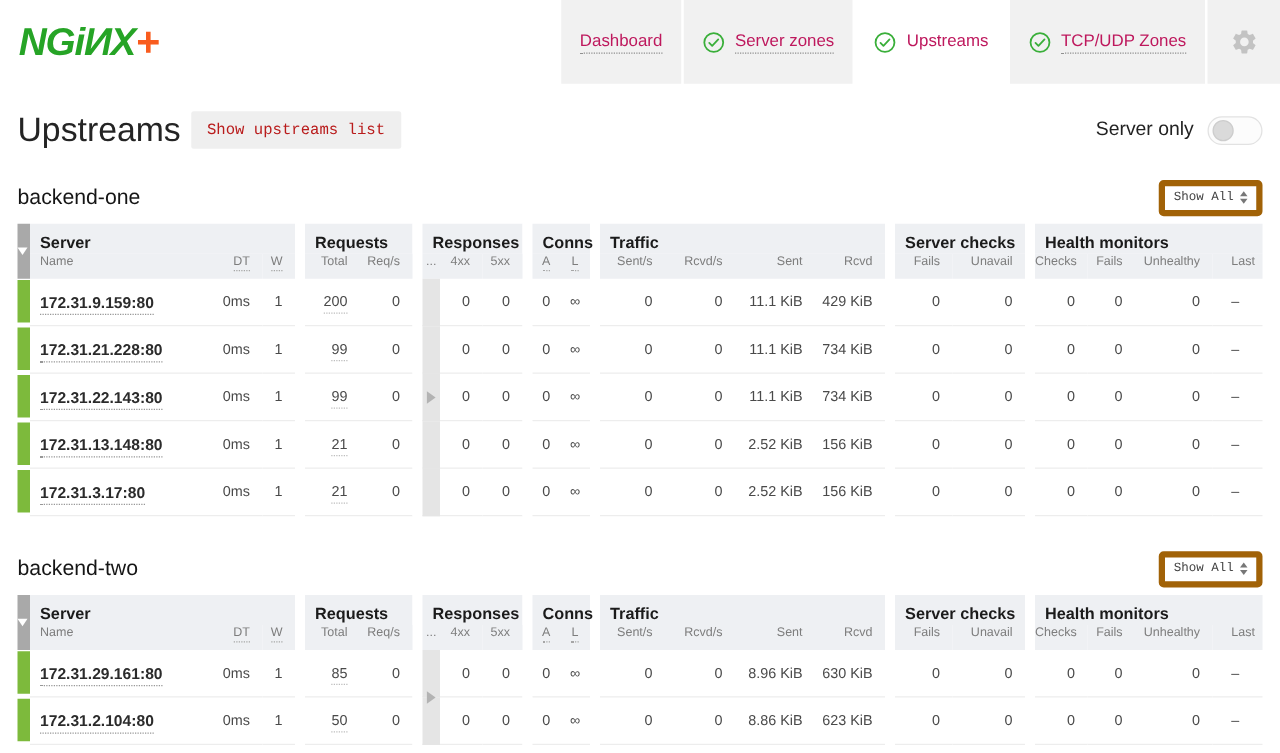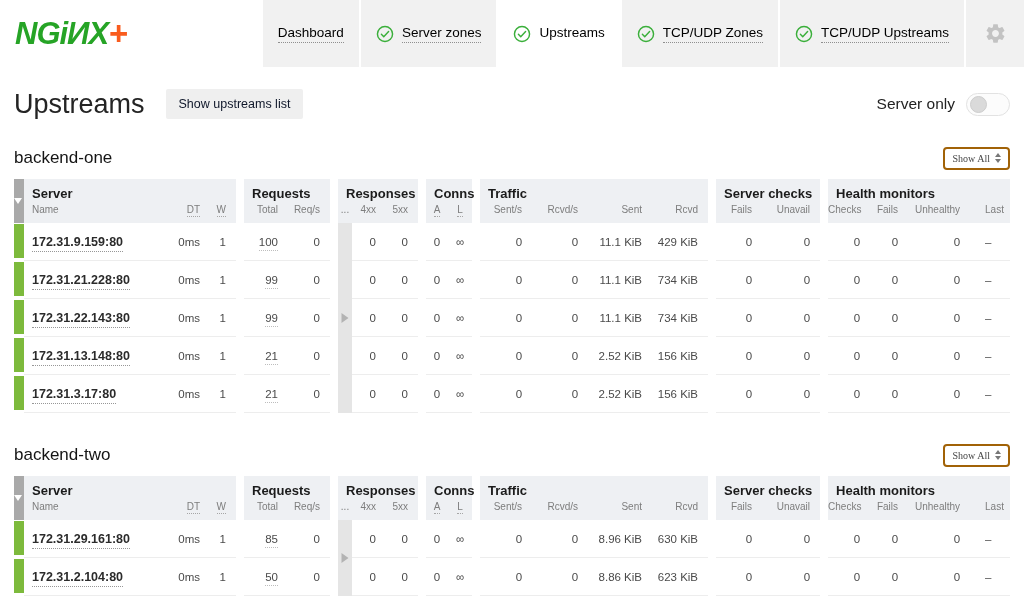--- a/index.html
+++ b/index.html
@@ -13,45 +13,45 @@
   .nav { display:flex; height:67px; align-items:stretch; background:#fff; }
   .logo { display:flex; align-items:center; padding-left:15px; }
   .logo-green { font-size:31px; font-weight:800; letter-spacing:-1px; color:var(--brand-green,#26a426);font-style:italic; }
   .logo-plus  { font-size:33px; font-weight:800; color:var(--brand-orange,#f95c1e); margin-left:1px; }
   .spacer { flex:1; }
   .tab {
     background:var(--nav-tab-bg,#f1f1f1); display:flex; align-items:center;
     padding:0 15px; margin-left:2px; cursor:pointer;
   }
   .tab.active { background:#fff; }
-  .tab-label { font-size:13.5px; color:#000000; border-bottom:1px dotted #8f8f8f; padding-bottom:2px; }
+  .tab-label { font-size:13.5px; color:#be185d; border-bottom:1px dotted #8f8f8f; padding-bottom:2px; }
   .tab.active .tab-label { border-bottom:none; }
   .check-icon { color:var(--check-green,#3aaf3a); display:flex; margin-right:8px; }
   .gear-tab { background:var(--nav-tab-bg,#f1f1f1); margin-left:2px; width:58px; display:flex; align-items:center; justify-content:center; cursor:pointer; }
   .gear-icon { color:#c3c3c3; display:flex; }
   
   .content { padding:0 14px; }
   .page-head { display:flex; align-items:center; margin-top:21px; height:32px; }
   .page-title { font-size:27px; font-weight:300; color:#242424; margin:0; }
   .show-list-btn {
-    margin-left:21px; background:#efefef; border:none; border-radius:2px;
-    font-family:Liberation Sans, sans-serif; font-size:12.5px; color:#0f172a; padding:8px 13px; cursor:pointer;
+    margin-left:8px; background:#efefef; border:none; border-radius:2px;
+    font-family:Liberation Mono, monospace; font-size:12.5px; color:#b91c1c; padding:8px 13px; cursor:pointer;
   }
   .failed-wrap { margin-left:auto; display:flex; align-items:center; }
   .failed-label { font-size:15.5px; color:#222; margin-right:11px; }
   .toggle { width:44px; height:23px; border:1px solid #e2e2e2; border-radius:12px; background:#fcfcfc; position:relative; cursor:pointer; }
   .knob { width:17px; height:17px; border-radius:50%; background:#dadada; border:1px solid #cdcdcd; position:absolute; left:3px; top:2px; }
   
   .section { margin-top:26px; }
   .section + .section { margin-top:30px; }
   .section-head { display:flex; align-items:center; margin-bottom:9px; height:24px; }
   .section-title { font-size:17px; font-weight:400; color:#151515; margin:0; }
   .show-all {
-    margin-left:auto; background:#fff; border:2px solid #a16207; border-radius:4px;
-    font-family:Liberation Serif, serif; font-size:10px; color:#444; padding:4px 7px;
+    margin-left:auto; background:#fff; border:5px solid #a16207; border-radius:4px;
+    font-family:Liberation Mono, monospace; font-size:10px; color:#444; padding:4px 7px;
     display:flex; align-items:center; cursor:pointer;
   }
   .show-all-label { margin-right:5px; }
   .sel-arrows { display:inline-flex; flex-direction:column; gap:2px; }
   .arr-up   { width:0; height:0; border-left:3px solid transparent; border-right:3px solid transparent; border-bottom:4px solid #777; }
   .arr-down { width:0; height:0; border-left:3px solid transparent; border-right:3px solid transparent; border-top:4px solid #777; }
   
   .table-wrap { position:relative; }
   table.grid { border-collapse:separate; border-spacing:0; table-layout:fixed; width:996px; }
   thead th { background:var(--header-bg,#eef0f3); font-weight:400; margin:0; }
@@ -119,29 +119,20 @@
       <span class="tab-label">Upstreams</span>
     </div>
     <div class="tab">
       <span class="check-icon">
         <svg viewBox="0 0 20 20" width="18" height="18">
             <circle cx="10" cy="10" r="8.4" fill="none" stroke="currentColor" stroke-width="1.6"></circle>
             <path d="M6 10.4l2.6 2.6L14 7.3" fill="none" stroke="currentColor" stroke-width="1.6" stroke-linecap="round" stroke-linejoin="round"></path>
           </svg>
       </span>
       <span class="tab-label">TCP/UDP Zones</span>
-    </div>
-    <div class="tab">
-      <span class="check-icon">
-        <svg viewBox="0 0 20 20" width="18" height="18">
-            <circle cx="10" cy="10" r="8.4" fill="none" stroke="currentColor" stroke-width="1.6"></circle>
-            <path d="M6 10.4l2.6 2.6L14 7.3" fill="none" stroke="currentColor" stroke-width="1.6" stroke-linecap="round" stroke-linejoin="round"></path>
-          </svg>
-      </span>
-      <span class="tab-label">TCP/UDP Upstreams</span>
     </div>
     <div class="gear-tab">
       <span class="gear-icon">
         <svg viewBox="0 0 24 24" width="23" height="23" fill="currentColor">
             <path d="M19.14 12.94c.04-.3.06-.61.06-.94 0-.32-.02-.64-.07-.94l2.03-1.58c.18-.14.23-.41.12-.61l-1.92-3.32c-.12-.22-.37-.29-.59-.22l-2.39.96c-.5-.38-1.03-.7-1.62-.94l-.36-2.54c-.04-.24-.24-.41-.48-.41h-3.84c-.24 0-.43.17-.47.41l-.36 2.54c-.59.24-1.13.57-1.62.94l-2.39-.96c-.22-.08-.47 0-.59.22L2.74 8.87c-.12.21-.08.47.12.61l2.03 1.58c-.05.3-.09.63-.09.94s.02.64.07.94l-2.03 1.58c-.18.14-.23.41-.12.61l1.92 3.32c.12.22.37.29.59.22l2.39-.96c.5.38 1.03.7 1.62.94l.36 2.54c.05.24.24.41.48.41h3.84c.24 0 .44-.17.47-.41l.36-2.54c.59-.24 1.13-.56 1.62-.94l2.39.96c.22.08.47 0 .59-.22l1.92-3.32c.12-.22.07-.47-.12-.61l-2.01-1.58zM12 15.6c-1.98 0-3.6-1.62-3.6-3.6s1.62-3.6 3.6-3.6 3.6 1.62 3.6 3.6-1.62 3.6-3.6 3.6z"></path>
           </svg>
       </span>
     </div>
   </header>
 
@@ -241,21 +232,21 @@
                   <th class="sub last-col"><span>Last</span></th>
                 </tr>
               </thead>
               <tbody>
                 <tr>
                   <td class="bar"></td>
                   <td class="name-cell name-col"><a class="server-link" href="#">172.31.9.159:80</a></td>
                   <td class="ar">0ms</td>
                   <td class="ar">1</td>
                   <td class="gap"></td>
-                  <td class="ar"><span class="total-val">100</span></td>
+                  <td class="ar"><span class="total-val">200</span></td>
                   <td class="ar">0</td>
                   <td class="gap"></td>
                   <td class="dots"></td>
                   <td class="ar">0</td>
                   <td class="ar">0</td>
                   <td class="gap"></td>
                   <td class="ac">0</td>
                   <td class="ac">∞</td>
                   <td class="gap"></td>
                   <td class="ar">0</td>

